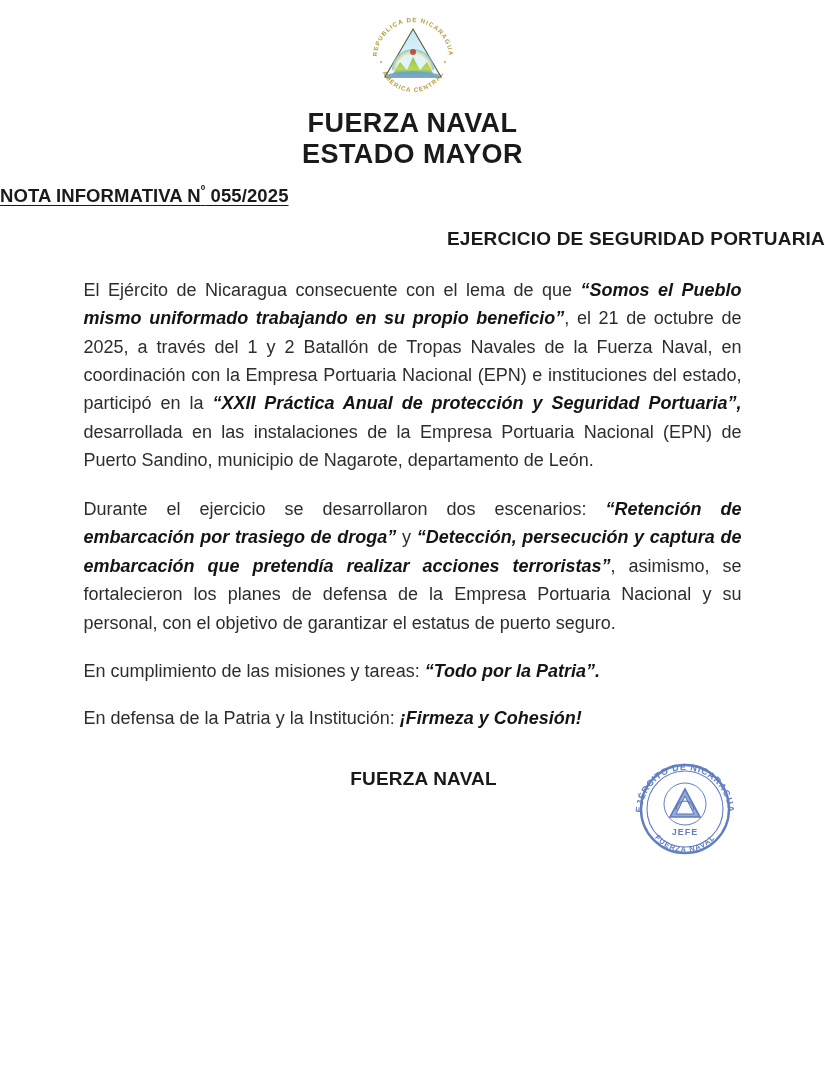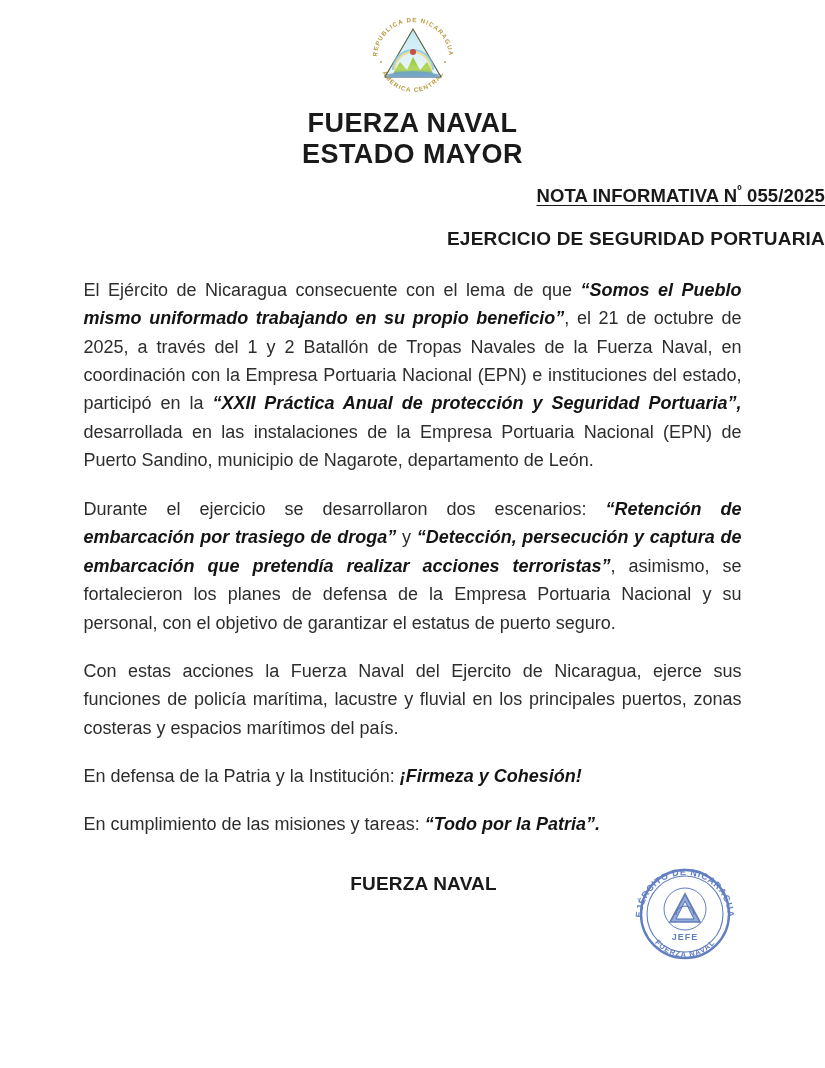--- a/index.html
+++ b/index.html
@@ -43,21 +43,21 @@
     font-size: 27px;
     font-weight: bold;
     letter-spacing: 0.4px;
     line-height: 1.14;
     color: #1a1a1a;
     margin-top: 12px;
   }
   .hdr-main div { display: block; }
 
   .hdr-note {
-    text-align: right;
+    text-align: left;
     font-size: 18.5px;
     font-weight: bold;
     color: #1a1a1a;
     margin-top: 14px;
     letter-spacing: 0.1px;
   }
   .hdr-note span.u {
     text-decoration: underline;
     text-underline-offset: 3px;
   }
@@ -176,23 +176,22 @@
 
   <div class="hdr-note">
     <span class="u"><span>NOTA INFORMATIVA N</span><span class="ord">º</span><span> 055/2025</span></span>
   </div>
 
   <div class="hdr-subject">EJERCICIO DE SEGURIDAD PORTUARIA</div>
 
   <div class="body-block">
     <p class="para"><span>El Ejército de Nicaragua consecuente con el lema de que </span><span class="bi">“Somos el Pueblo mismo uniformado trabajando en su propio beneficio”</span><span>, el 21 de octubre de 2025, a través del 1 y 2 Batallón de Tropas Navales de la Fuerza Naval, en coordinación con la Empresa Portuaria Nacional (EPN) e instituciones del estado, participó en la </span><span class="bi">“XXII Práctica Anual de protección y Seguridad Portuaria”,</span><span> desarrollada en las instalaciones de la Empresa Portuaria Nacional (EPN) de Puerto Sandino, municipio de Nagarote, departamento de León.</span></p>
     <p class="para"><span>Durante el ejercicio se desarrollaron dos escenarios: </span><span class="bi">“Retención de embarcación por trasiego de droga”</span><span> y </span><span class="bi">“Detección, persecución y captura de embarcación que pretendía realizar acciones terroristas”</span><span>, asimismo, se fortalecieron los planes de defensa de la Empresa Portuaria Nacional y su personal, con el objetivo de garantizar el estatus de puerto seguro.</span></p>
-    <p class="para"><span>Con estas acciones la Fuerza Naval del Ejercito de Nicaragua, ejerce sus funciones de policía marítima, lacustre y fluvial en los principales puertos, zonas costeras y espacios marítimos del país.</span></p>
+    <p class="para tight"><span>En cumplimiento de las misiones y tareas: </span><span class="bi">“Todo por la Patria”.</span></p>
     <p class="para tight"><span>En defensa de la Patria y la Institución: </span><span class="bi">¡Firmeza y Cohesión!</span></p>
-    <p class="para tight"><span>En cumplimiento de las misiones y tareas: </span><span class="bi">“Todo por la Patria”.</span></p>
 
     <div class="sign-area">
       <div class="sign-name">
         <div>FUERZA NAVAL</div>
       </div>
 
       <div class="seal">
         <svg viewBox="0 0 122 104" xmlns="http://www.w3.org/2000/svg">
           <defs>
             <path id="sealArcTop" d="M 18,56 A 43,43 0 0 1 104,56" fill="none"></path>

